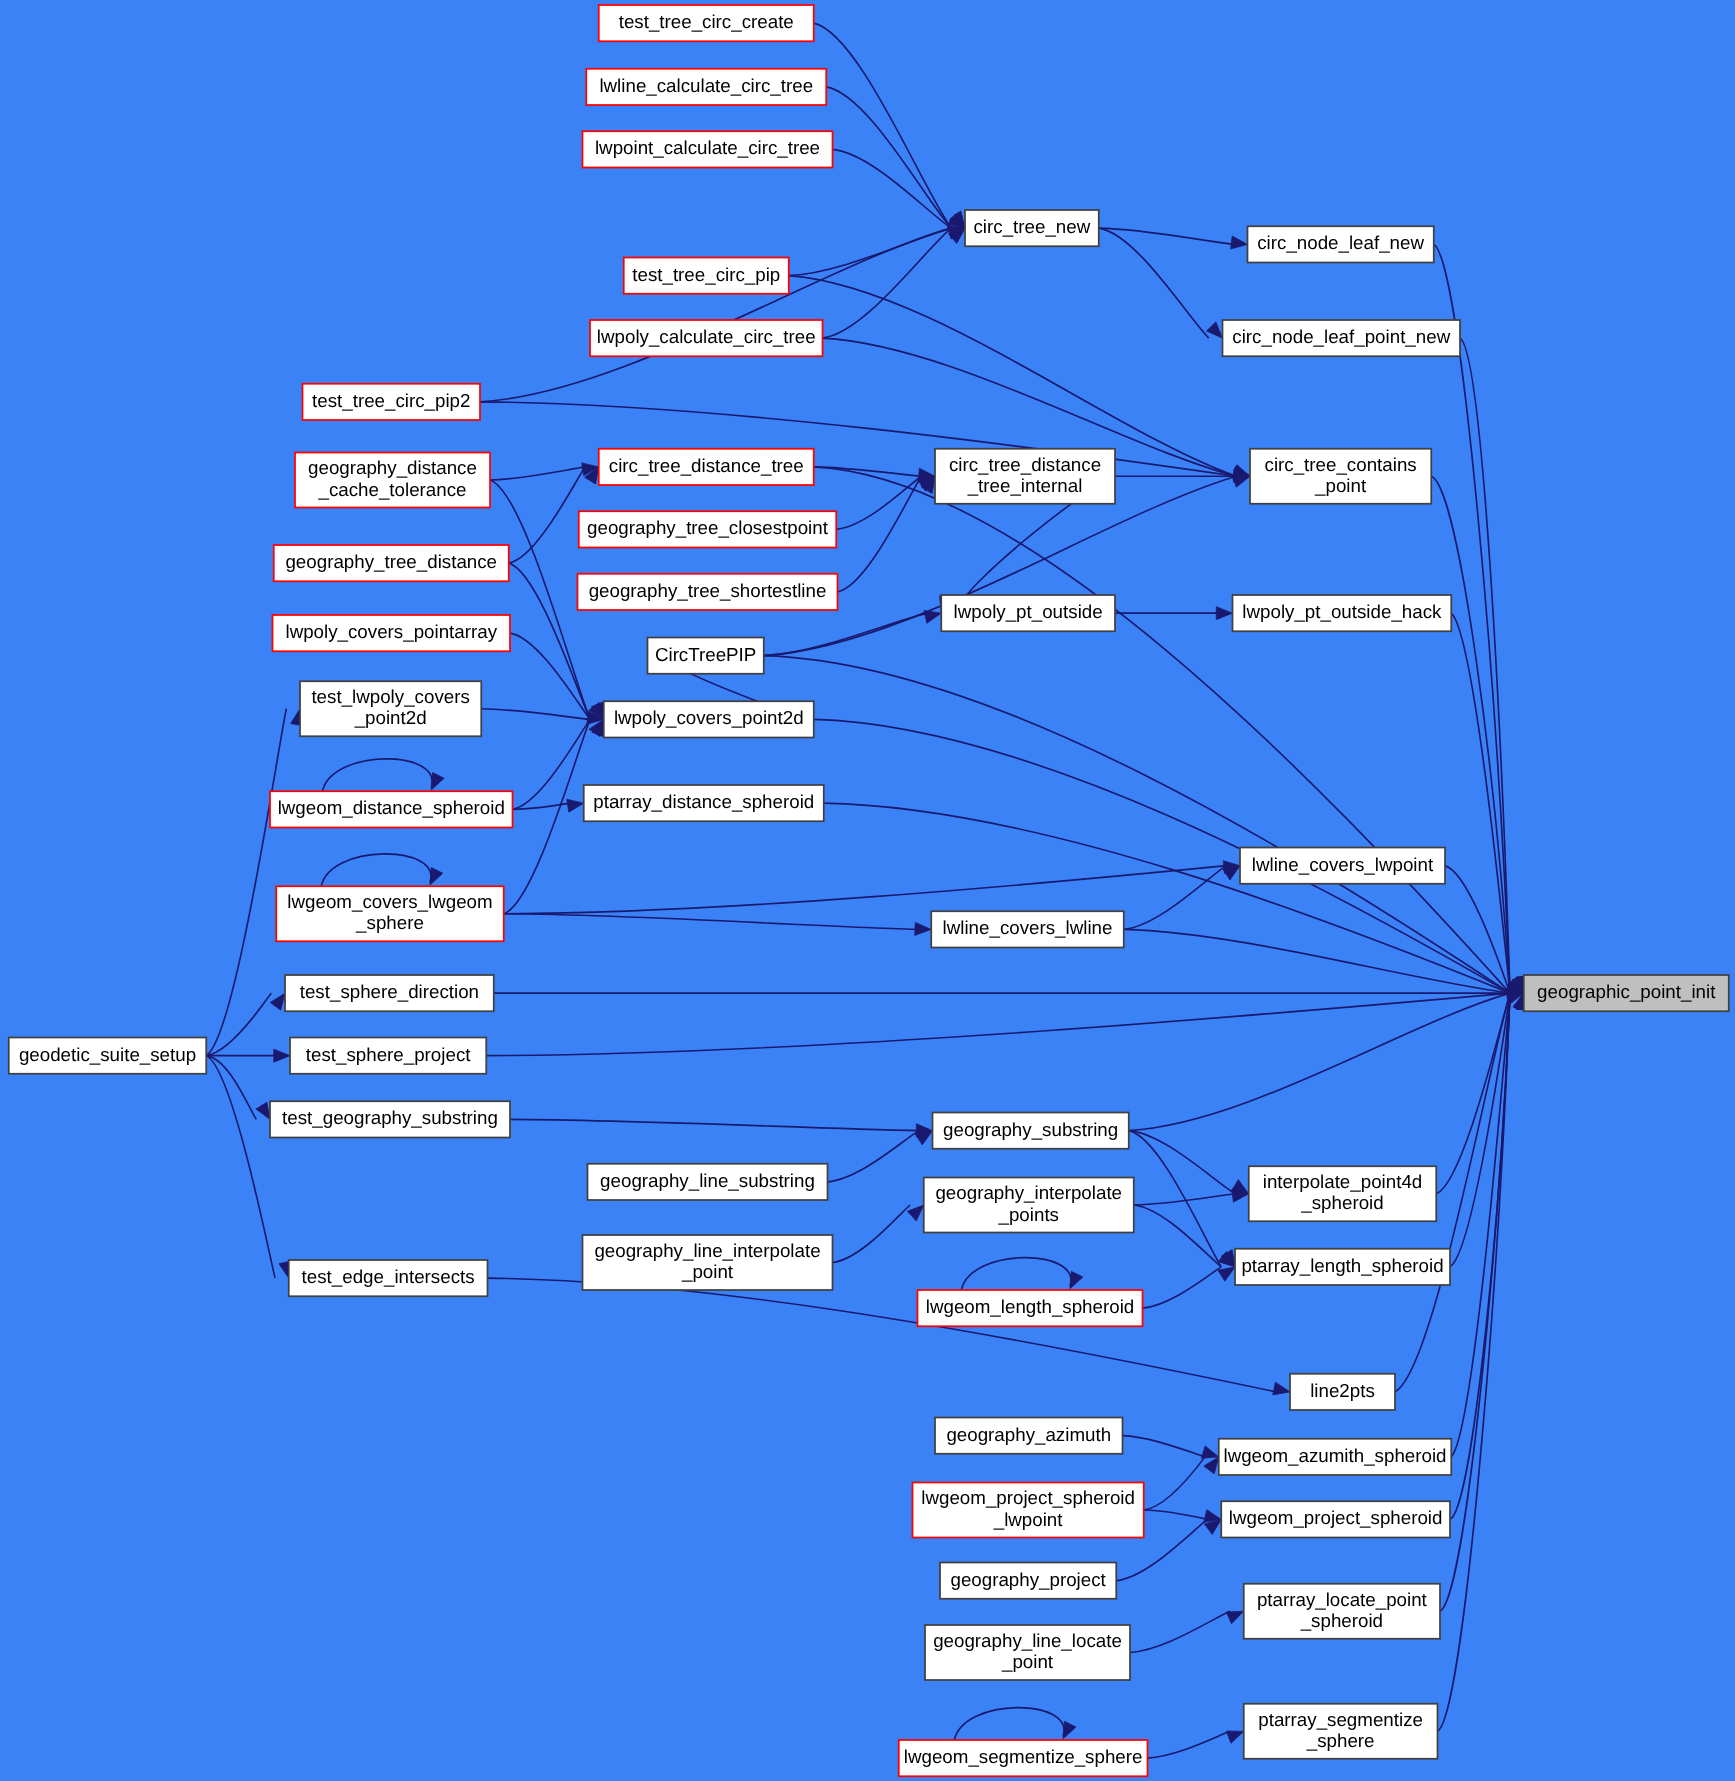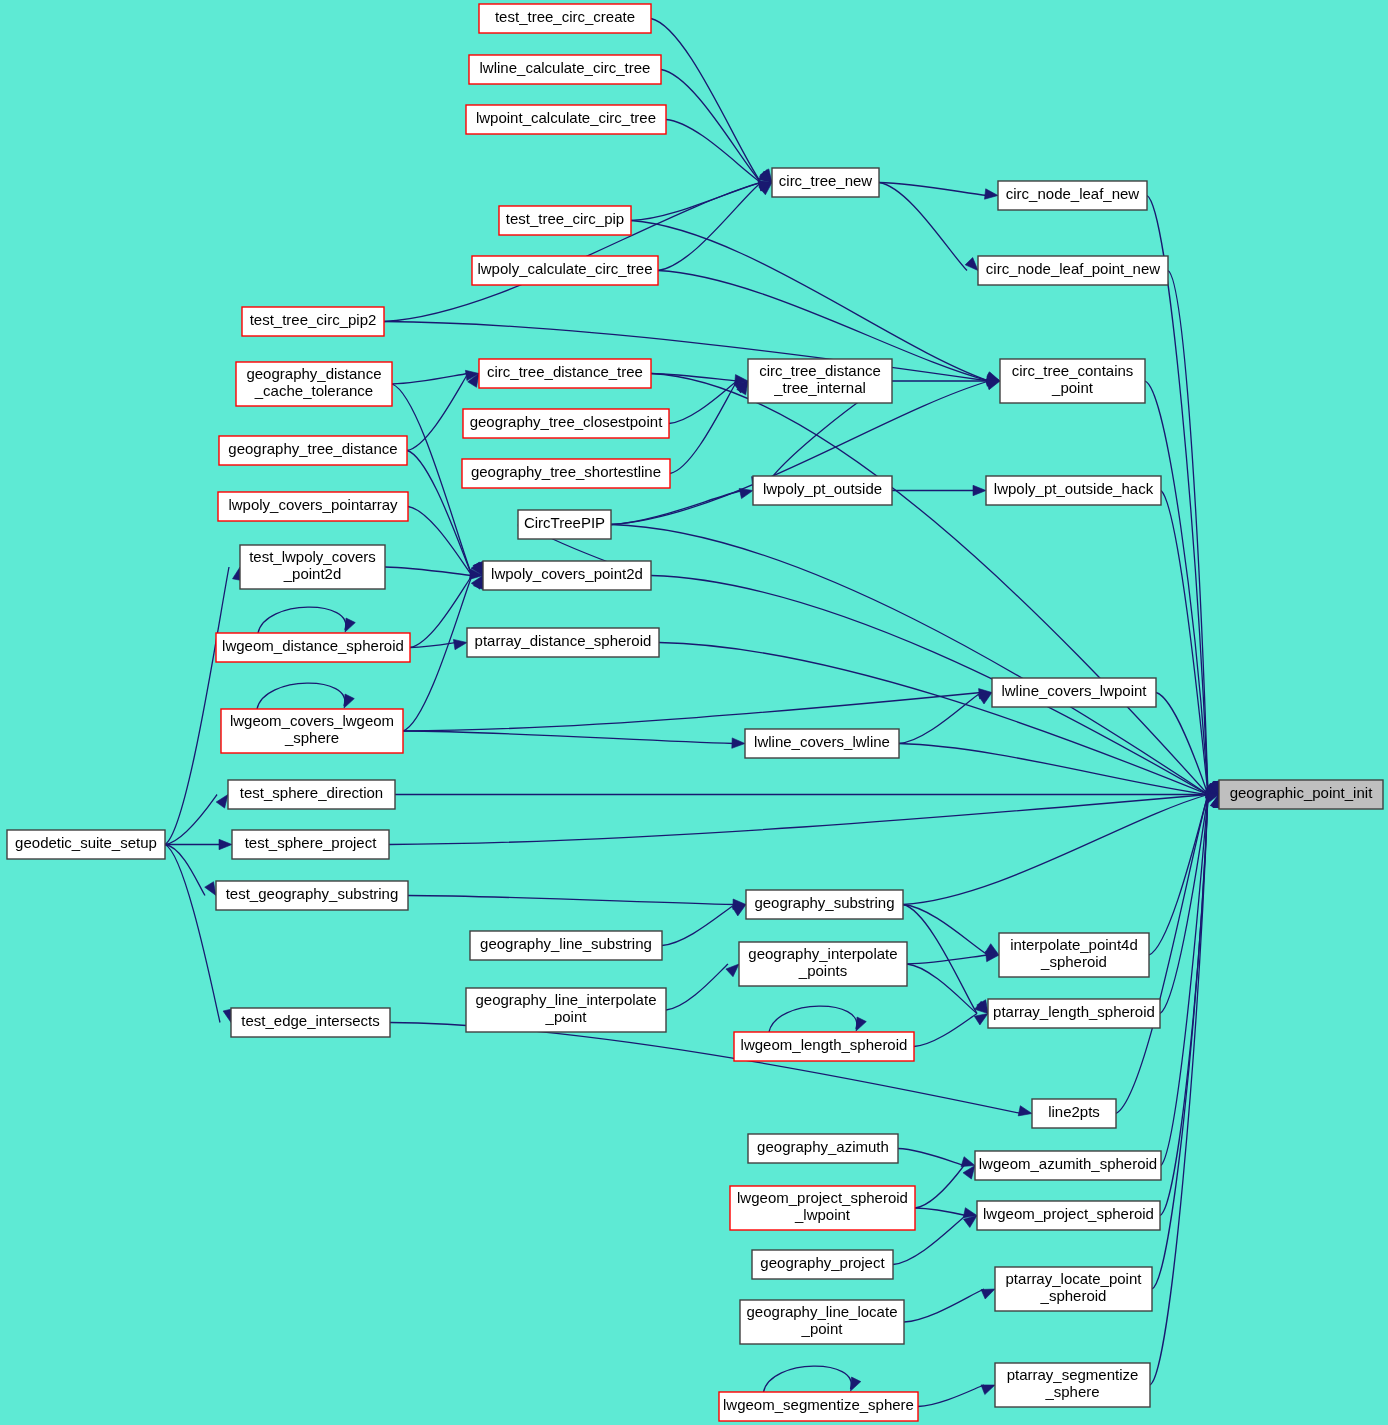--- a/index.html
+++ b/index.html
@@ -1,17 +1,17 @@
 <!DOCTYPE html>
 <html><head>
 <meta charset="utf-8">
 <style>
   html,body{margin:0;padding:0;background:#ffffff;}
   body{font-family:"Liberation Sans", sans-serif;}
-  #graph-root{position:relative;width:1388px;height:1425px;background:#5eead4;overflow:hidden;}
+  #graph-root{position:relative;width:1388px;height:1425px;background:#3b82f6;overflow:hidden;}
   svg#callgraph{position:absolute;left:0;top:0;width:1388px;height:1425px;display:block;}
   .node-box{fill:#ffffff;stroke:#404040;stroke-width:1.4;}
   .node-box.red{stroke:#ff0000;stroke-width:1.4;}
   .node-box.highlight{fill:#bfbfbf;stroke:#404040;stroke-width:1.4;}
   .node-label{font-family:"Liberation Sans", sans-serif;font-size:15px;fill:#000000;text-anchor:middle;dominant-baseline:middle;}
   .edge{fill:none;stroke:#191970;stroke-width:1.3;}
   .arrow-head{fill:#191970;stroke:#191970;stroke-width:0.6;}
 </style>
 </head>
 <body>

